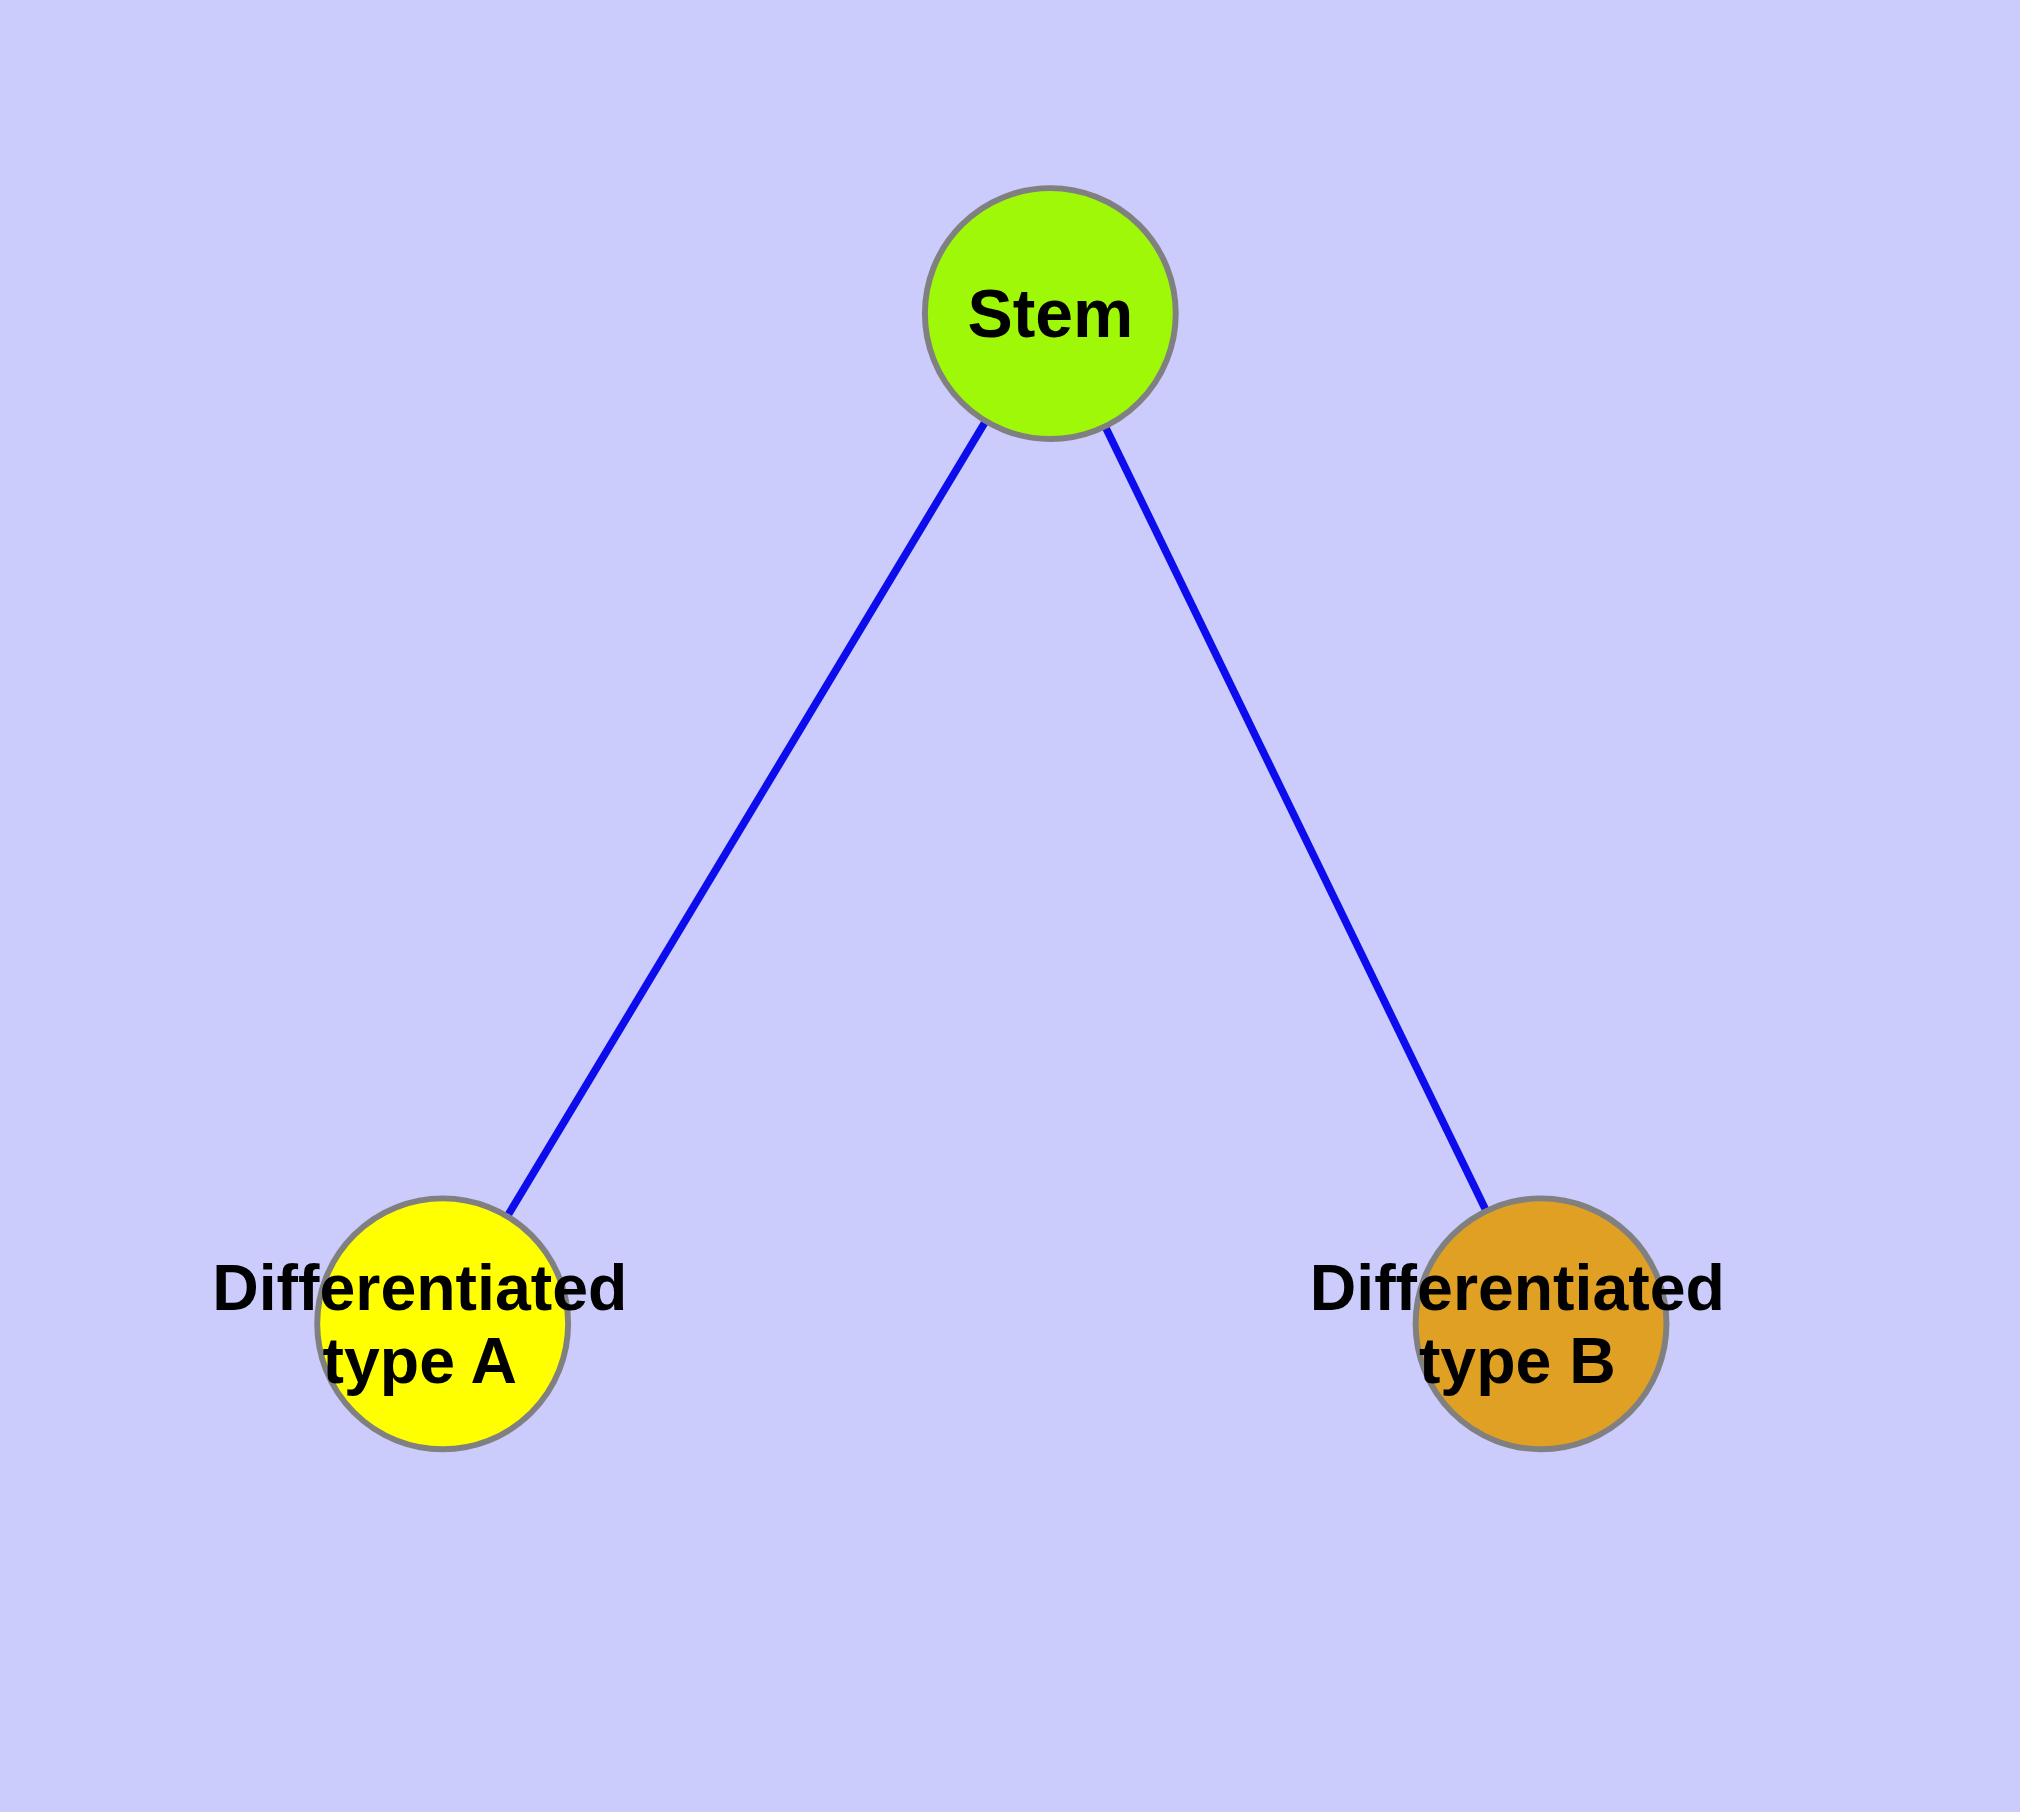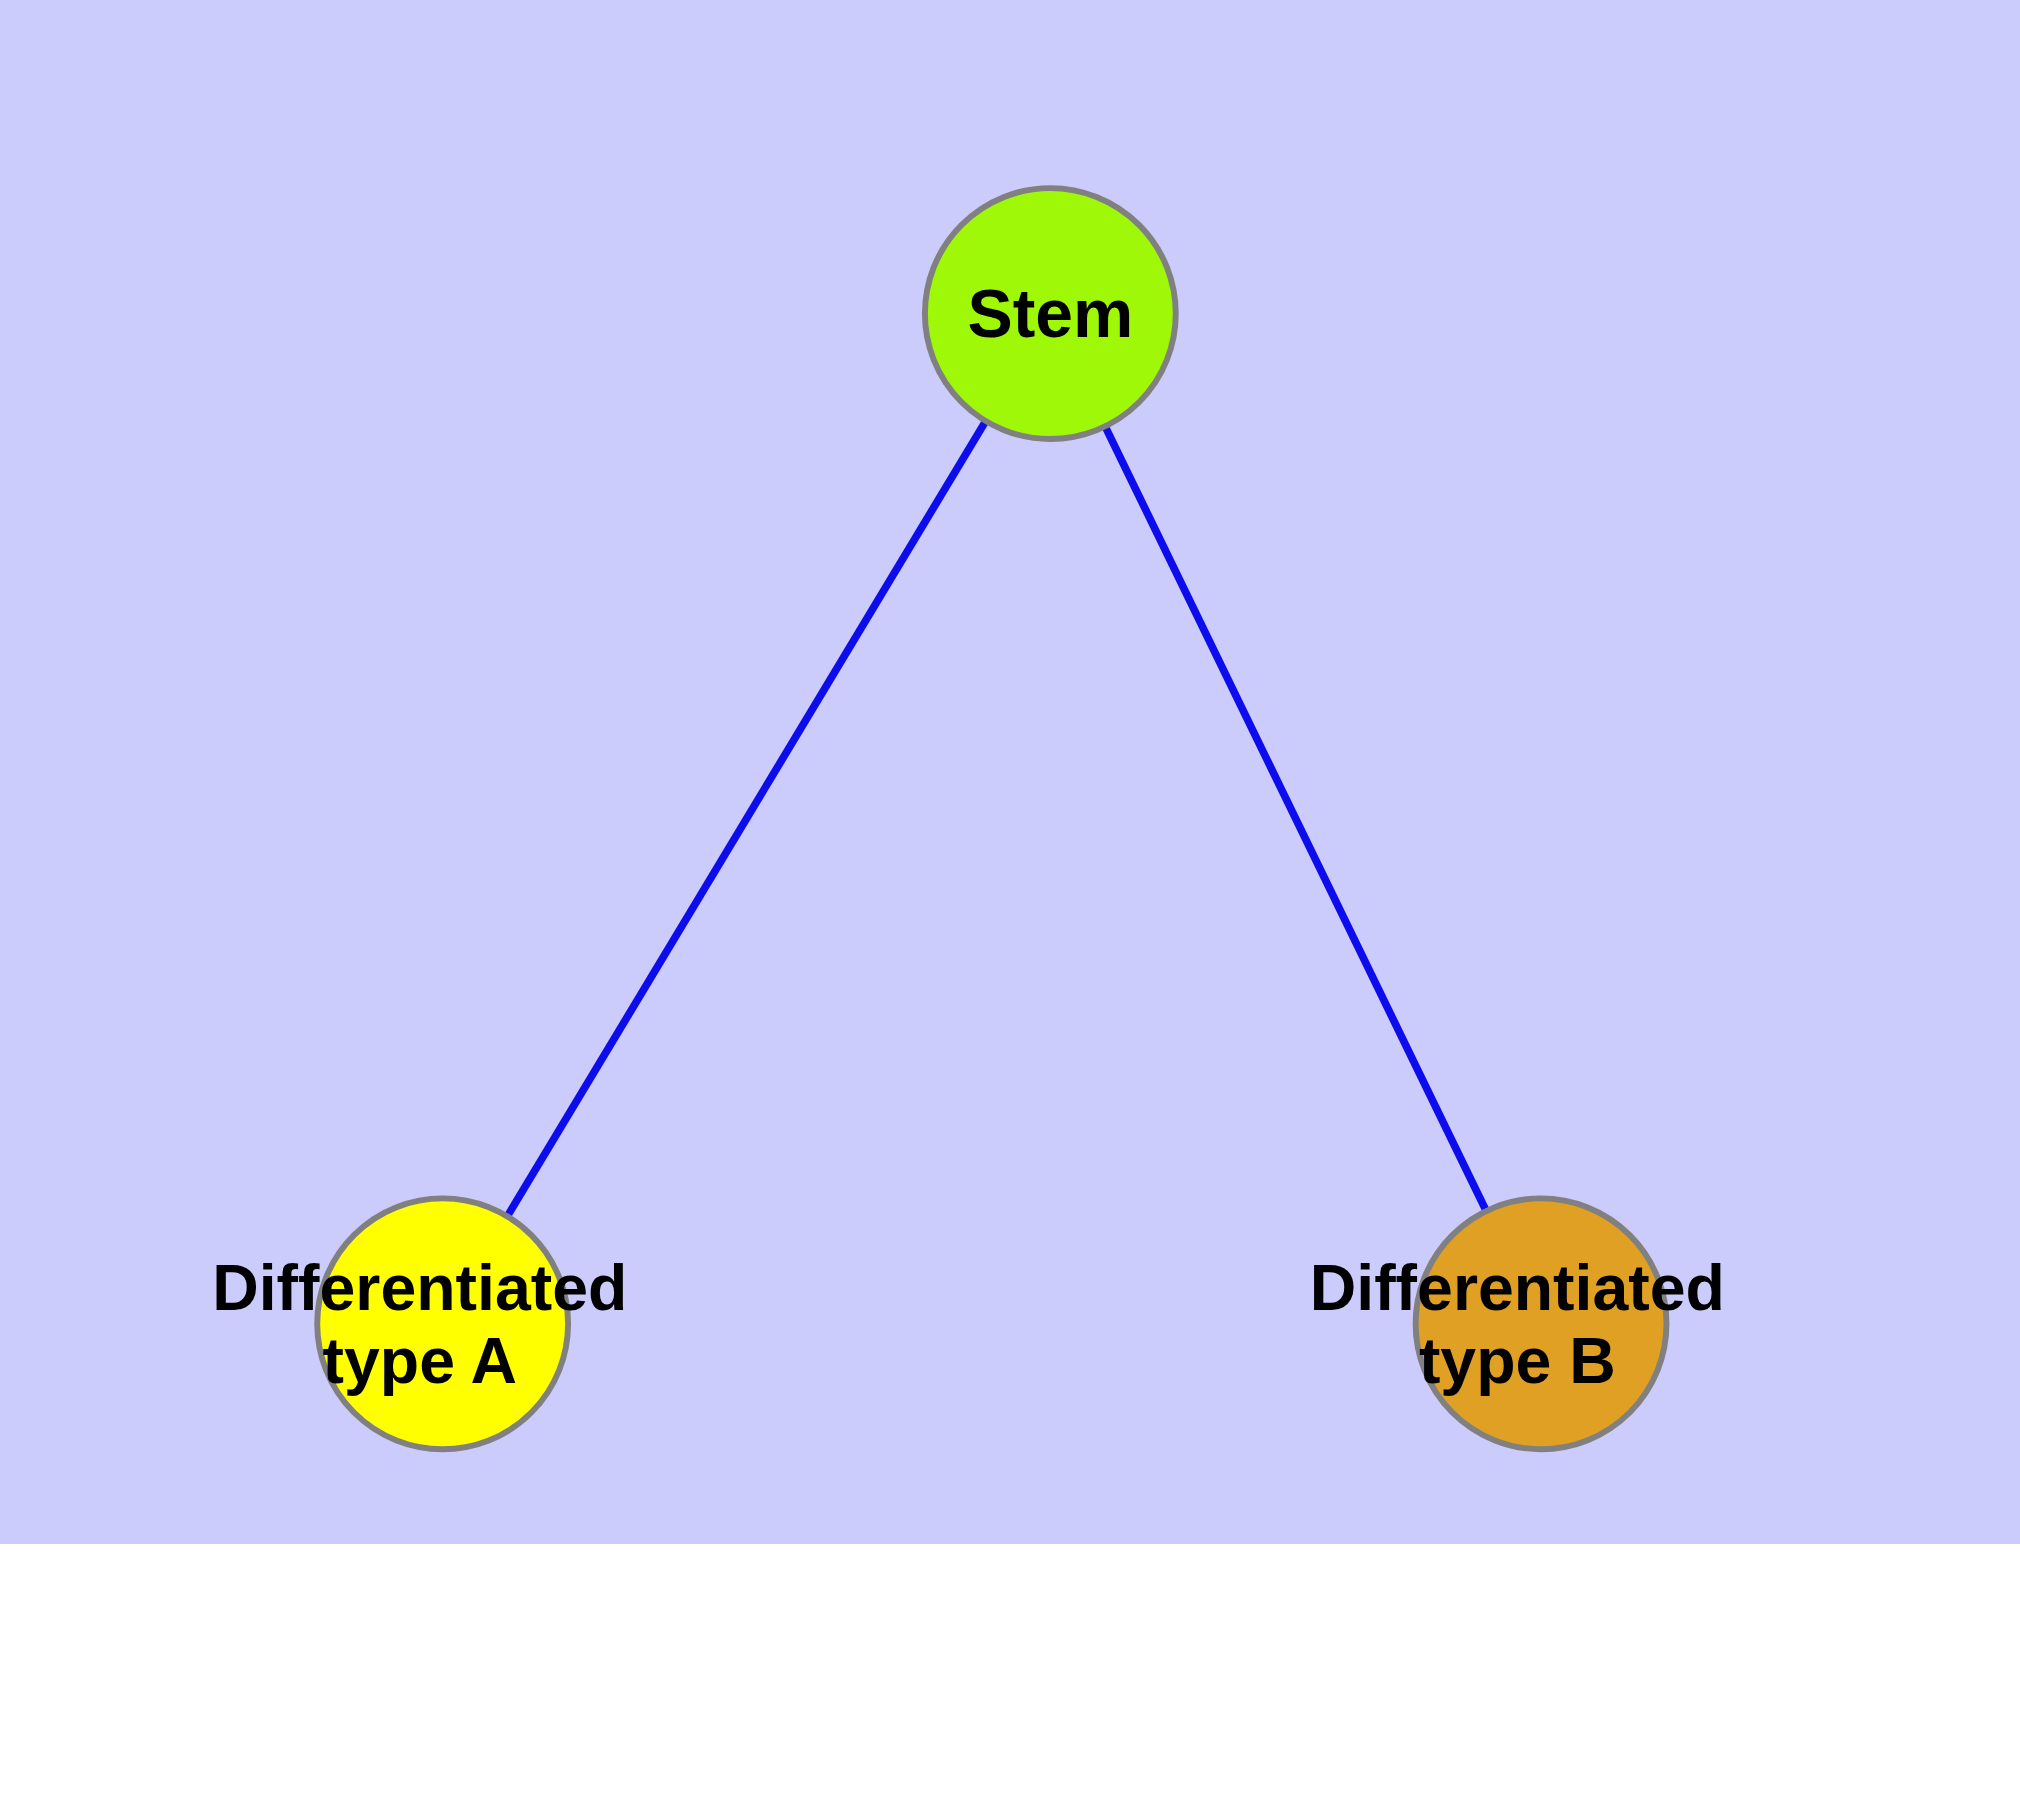--- a/index.html
+++ b/index.html
@@ -39,21 +39,21 @@
     font-family: "Liberation Sans", "DejaVu Sans", sans-serif;
     font-weight: bold;
     fill: #000000;
     text-anchor: middle;
     paint-order: normal;
   }
 </style>
 </head>
 <body>
 
-<div id="canvas" style="width: 2021px; height: 1544px;">
+<div id="canvas" style="width: 2021px; height: 1812px;">
 
   <div id="bg-rect" style="background: rgb(204, 204, 252);"></div>
 
   <svg id="graph-svg" viewBox="0 0 2384 2138" xmlns="http://www.w3.org/2000/svg" style="width: 2021px; height: 1812px;">
 
     <g id="edges-layer">
         <line x1="1239" y1="370" x2="522" y2="1562" stroke="#0c0cec" stroke-width="9" class="edge-line"></line>
         <line x1="1239" y1="370" x2="1818" y2="1562" stroke="#0c0cec" stroke-width="9" class="edge-line"></line>
       </g>
     <g id="nodes-layer">

